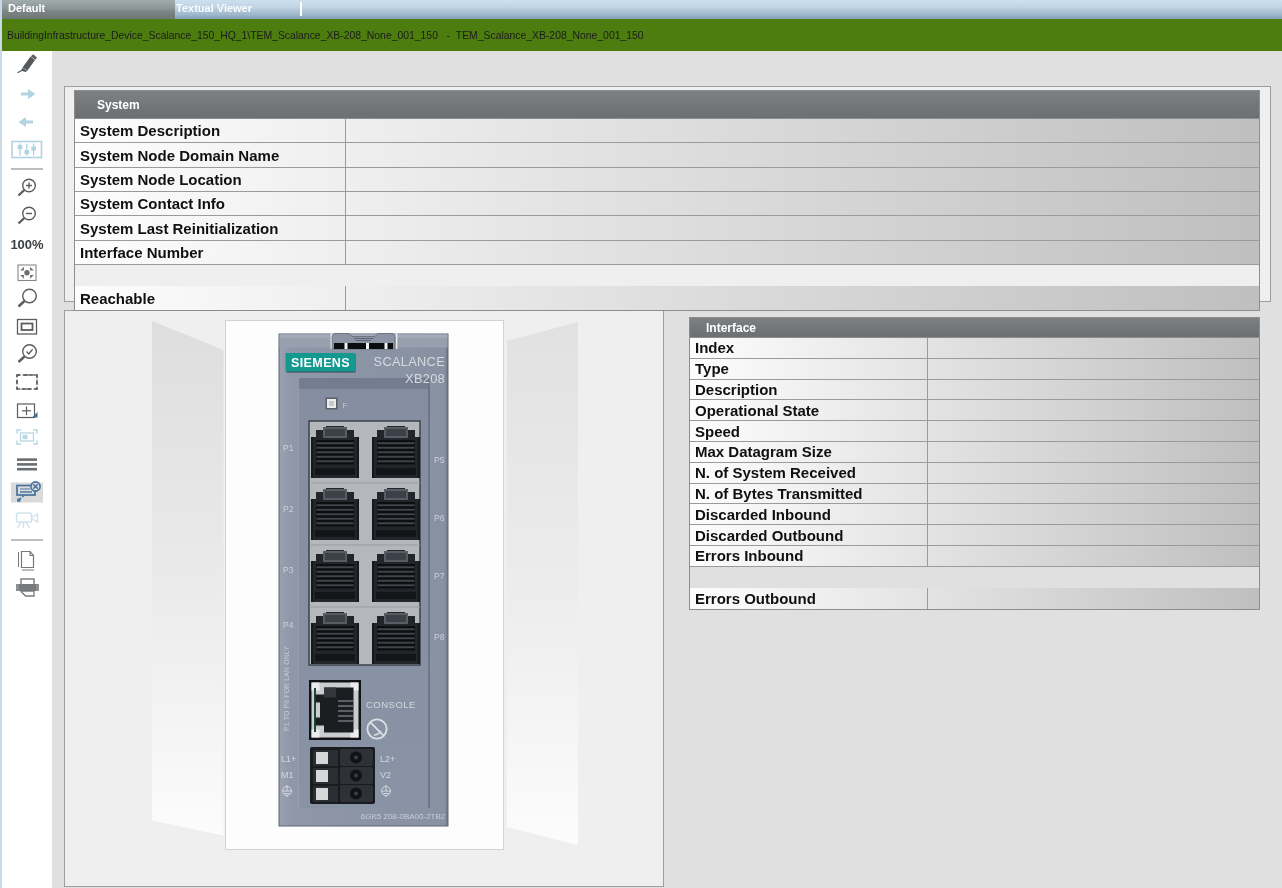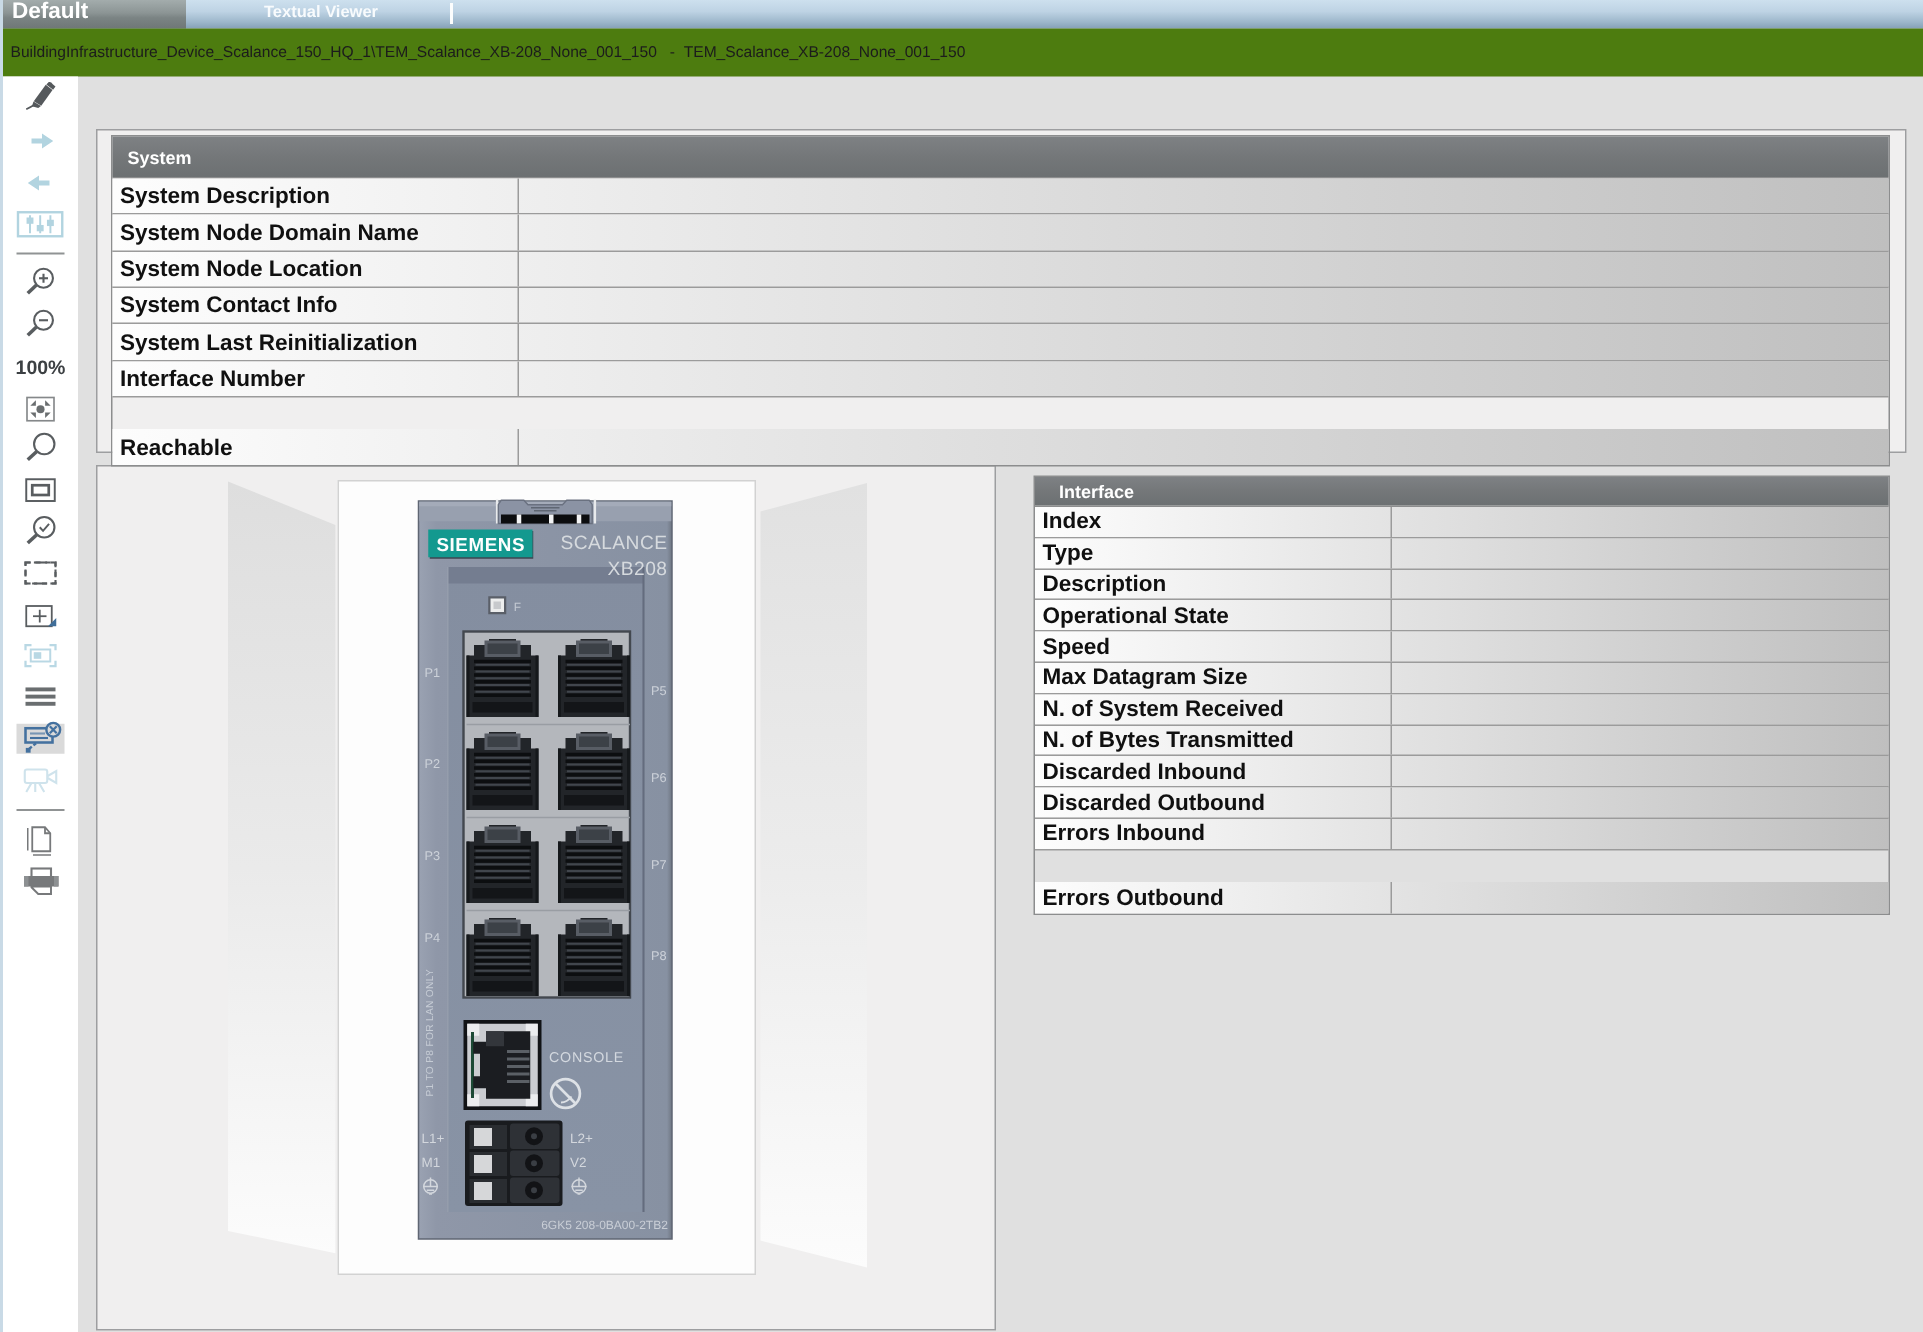--- a/index.html
+++ b/index.html
@@ -3,23 +3,23 @@
 <meta charset="utf-8">
 <style>
   * { margin:0; padding:0; box-sizing:border-box; }
   html,body { width:1282px; height:888px; overflow:hidden; }
   body { font-family:"Liberation Sans", sans-serif; background:#e0e0e0; position:relative; }
   .abs { position:absolute; }
 
   
   #tabbar { left:0; top:0; width:1282px; height:19px;
     background:linear-gradient(to bottom,#cde0ee 0%,#bed3e4 40%,#9cb6ca 78%,#85a0b7 100%); }
-  #tab1 { left:0; top:0; width:124px; height:19px;
+  #tab1 { left:0; top:0; width:175px; height:19px;
     background:linear-gradient(to bottom,#a3acac 0%,#8c9595 45%,#7b8484 62%,#6f7777 100%);
-    color:#fff; font-size:15px; font-weight:bold; line-height:16.5px; padding-left:8px; }
+    color:#fff; font-size:11px; font-weight:bold; line-height:16.5px; padding-left:8px; }
   #tab2 { left:152px; top:0; width:149px; height:19px;
     color:#f8fbfd; font-size:11px; font-weight:bold; line-height:16.5px; padding-left:24px; }
   #tabsep { left:300px; top:2px; width:2px; height:14px; background:#fcfdfd; }
 
   
   #titlestrip { left:0; top:19px; width:1282px; height:32px; background:#4d7c0f;
     font-size:10.4px; color:#1c1c1c; line-height:34.5px; padding-left:7px; }
 
   
   #toolbar { left:0; top:51px; width:52px; height:837px; background:#ffffff; }
@@ -33,21 +33,21 @@
   
   .grptable { position:absolute; border:1px solid #8c8d8e; }
   .gh { background:linear-gradient(to bottom,#7e8184,#747779 50%,#6c7072); color:#fff; font-weight:bold;
         font-size:12px; border-bottom:1px solid #8c8d8e; }
   .row { position:relative; background:linear-gradient(to right,#fdfdfd,#bfbfbf); border-bottom:1px solid #9b9b9b; }
   .row:last-child { border-bottom:none;margin-top:21px; }
   .lbl { position:absolute; left:5px; top:0; bottom:0; font-weight:bold; font-size:15px; color:#101010; display:flex; align-items:center; }
   .sep { position:absolute; top:0; bottom:0; width:1px; background:#9b9b9b; }
 
   #systable { left:74px; top:90px; width:1186px; }
-  #systable .gh { height:28px; line-height:28px; padding-left:10px; }
+  #systable .gh { height:28px; line-height:28px; padding-left:22px; }
   #systable .row { height:24.35px; }
   #systable .sep { left:270px; }
 
   #iftable { left:689px; top:317px; width:571px; }
   #iftable .gh { height:20px; line-height:20px; padding-left:16px; }
   #iftable .row { height:20.8px;text-align:center; }
   #iftable .sep { left:237px; }
 
   
   #card { left:225px; top:320px; width:279px; height:530px; background:#fdfdfd; border:1px solid #d2d2d2; }

